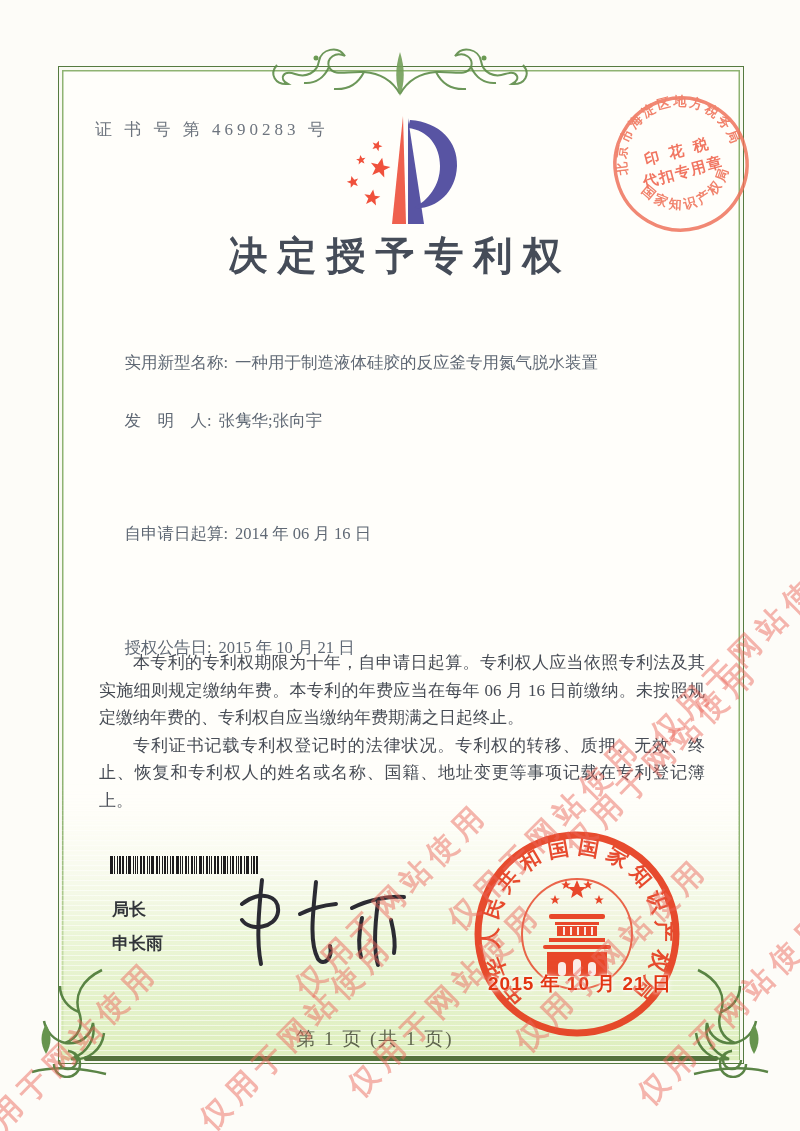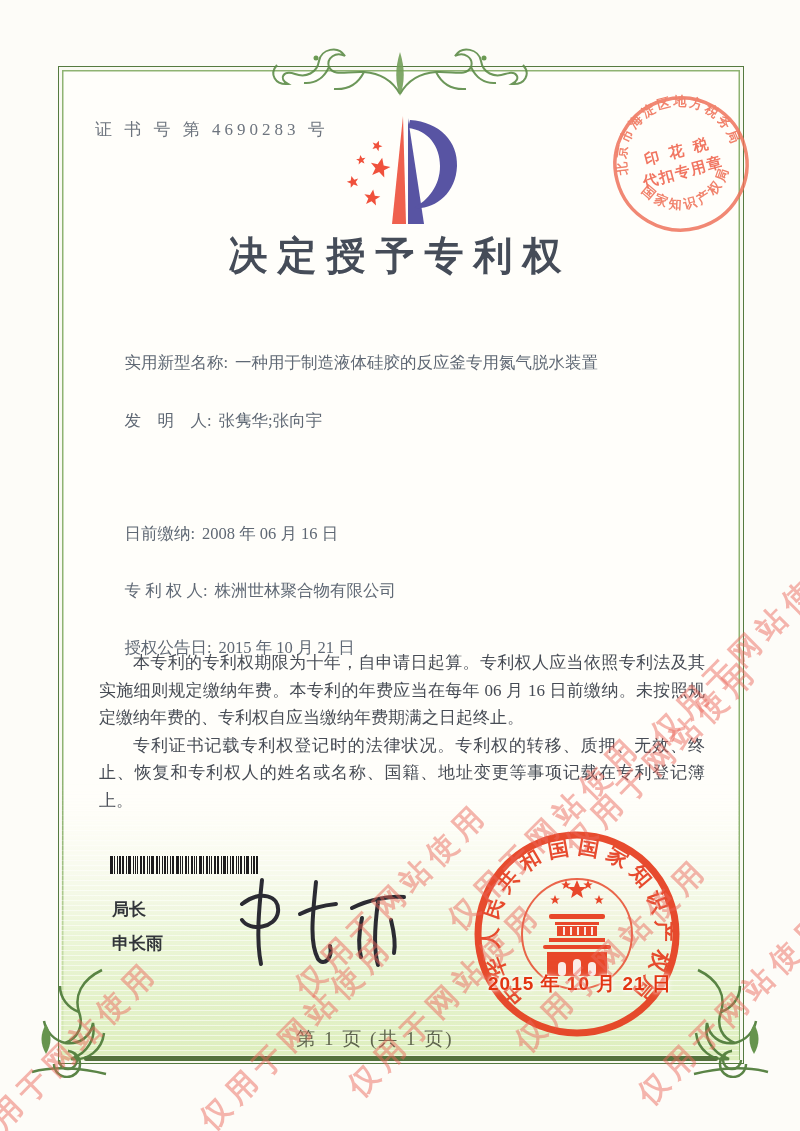--- a/index.html
+++ b/index.html
@@ -106,24 +106,21 @@
 
   <div class="title">决定授予专利权</div>
 
   <div class="field" style="top:332px;">
     <span>实用新型名称:</span><span class="fv">一种用于制造液体硅胶的反应釜专用氮气脱水装置</span>
   </div>
   <div class="field" style="top:390px;">
     <span>发　明　人:</span><span class="fv">张隽华;张向宇</span>
   </div>
   <div class="field" style="top:503px;">
-    <span>日前缴纳:</span><span class="fv">2008 年 06 月 16 日</span>
-  </div>
-  <div class="field" style="top:560px;">
-    <span>专 利 权 人:</span><span class="fv">株洲世林聚合物有限公司</span>
+    <span>自申请日起算:</span><span class="fv">2014 年 06 月 16 日</span>
   </div>
   <div class="field" style="top:617px;">
     <span>授权公告日:</span><span class="fv">2015 年 10 月 21 日</span>
   </div>
 
   <div class="body-text">
     <p>本专利的专利权期限为十年，自申请日起算。专利权人应当依照专利法及其实施细则规定缴纳年费。本专利的年费应当在每年 06 月 16 日前缴纳。未按照规定缴纳年费的、专利权自应当缴纳年费期满之日起终止。</p>
     <p>专利证书记载专利权登记时的法律状况。专利权的转移、质押、无效、终止、恢复和专利权人的姓名或名称、国籍、地址变更等事项记载在专利登记簿上。</p>
   </div>
 

